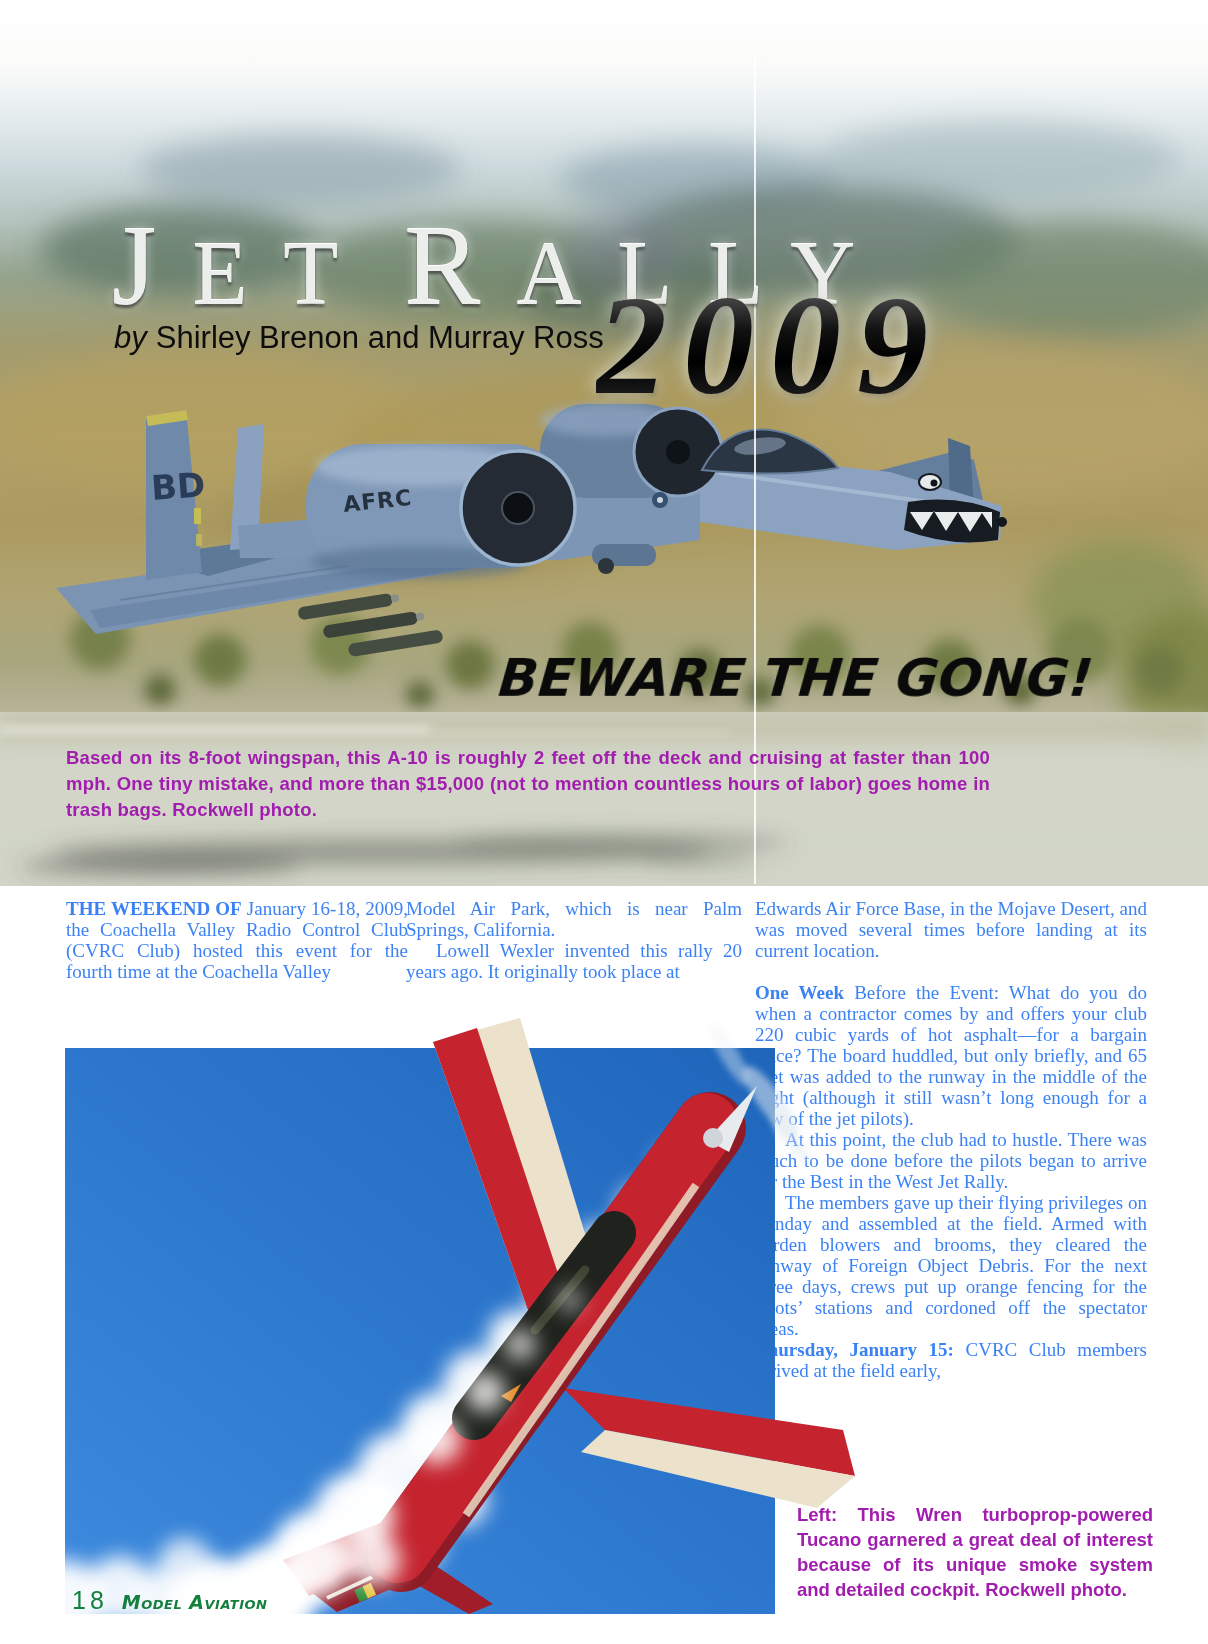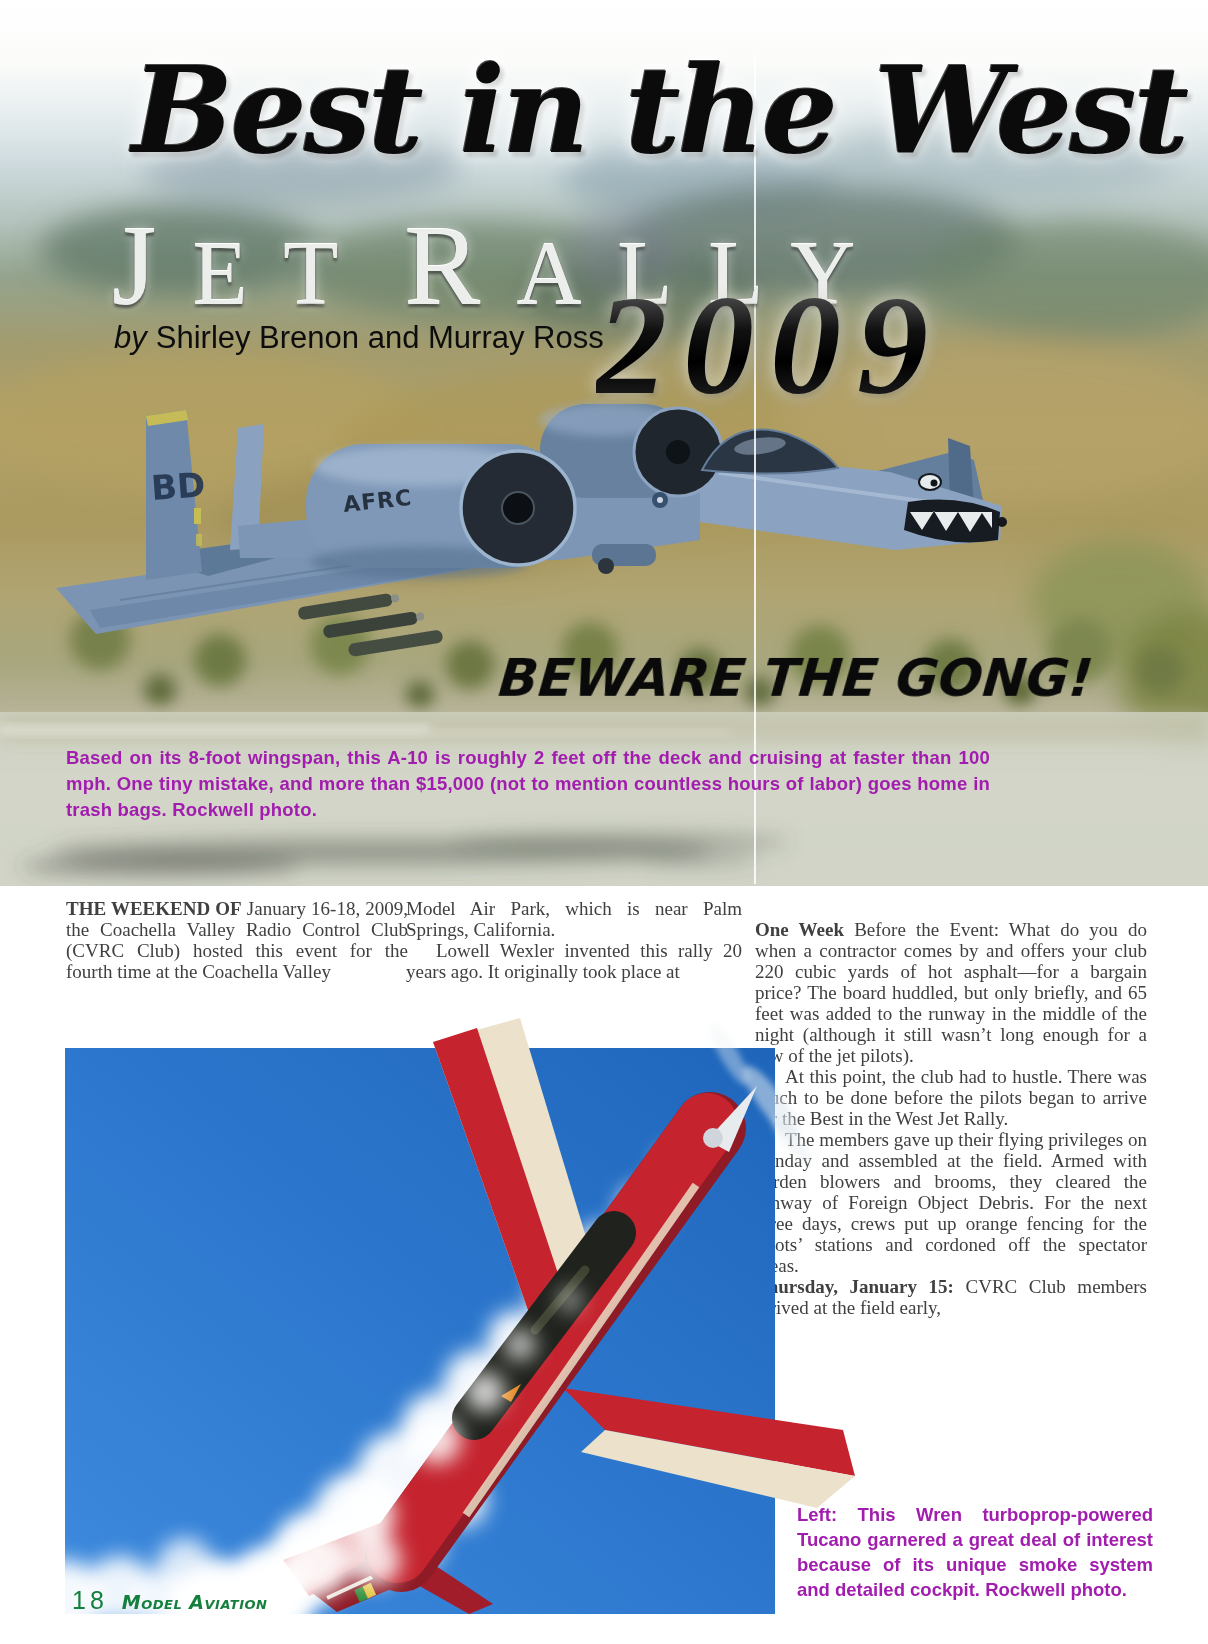--- a/index.html
+++ b/index.html
@@ -29,21 +29,21 @@
         -webkit-background-clip:text;background-clip:text;color:transparent;
         filter:drop-shadow(0 0 9px rgba(255,255,240,.85)) drop-shadow(2px 3px 2px rgba(0,0,0,.3));}
   .tagline{position:absolute;left:499px;top:648px;white-space:nowrap;
            font-family:"DejaVu Sans",sans-serif;font-weight:bold;font-style:italic;
            font-size:52px;letter-spacing:0px;color:#0a0a0a;transform:skewX(-5deg);}
   .hero-caption{position:absolute;left:66px;top:745px;width:924px;
                 font-family:"Liberation Sans",sans-serif;font-weight:bold;font-size:18.5px;
                 line-height:26px;color:#a21caf;text-align:justify;letter-spacing:.2px;}
 
   
-  .col{position:absolute;top:898px;font-size:19px;line-height:21px;color:#404040;text-align:justify;}
+  .col{position:absolute;top:898px;font-size:19px;line-height:21px;color:#3b82f6;text-align:justify;}
   .col p{margin:0;}
   .col .indent{text-indent:30px;}
   .col .gap{margin-top:21px;}
   .lead{font-weight:bold;}
   .col1{left:66px;width:342px;}
   .col2{left:406px;width:336px;}
   .col3{left:755px;width:392px;}
   .p6{margin-top:21px;margin-left:74px;}
 
   
@@ -212,38 +212,38 @@
           <path d="M910,512 L922,530 L934,511 L946,531 L958,512 L970,532 L982,513 L992,528 L992,512 Z" fill="#e9ecec"></path>
           <ellipse cx="930" cy="482" rx="11" ry="8" fill="#e6ebee" stroke="#15191e" stroke-width="2"></ellipse>
           <circle cx="934" cy="483" r="3.5" fill="#10151a"></circle>
           <circle cx="1002" cy="522" r="5" fill="#14181d"></circle>
         </g>
       </g>
 
       <rect x="754" y="54" width="2" height="830" fill="#ffffff" opacity=".85"></rect>
     </svg>
 
-    <div class="title">Best in the West</div>
     <div class="jetrally"><span class="jr-big">J</span><span class="jr-small">ET</span><span class="jr-big jr-word2">R</span><span class="jr-small">ALLY</span></div>
     <div class="byline"><span class="by">by</span><span>Shirley Brenon and Murray Ross</span></div>
     <div class="year">2009</div>
     <div class="tagline">BEWARE THE GONG!</div>
     <div class="hero-caption">Based on its 8-foot wingspan, this A-10 is roughly 2 feet off the deck and cruising at faster than 100 mph. One tiny mistake, and more than $15,000 (not to mention countless hours of labor) goes home in trash bags. Rockwell photo.</div>
   </div>
 
   <div class="col col1">
     <p><span class="lead">THE WEEKEND OF</span> <span>January 16-18, 2009, the Coachella Valley Radio Control Club (CVRC Club) hosted this event for the fourth time at the Coachella Valley</span></p>
   </div>
 
   <div class="col col2">
     <p>Model Air Park, which is near Palm Springs, California.</p>
     <p class="indent">Lowell Wexler invented this rally 20 years ago. It originally took place at</p>
   </div>
 
   <div class="col col3">
+    <p>Edwards Air Force Base, in the Mojave Desert, and was moved several times before landing at its current location.</p>
     <p class="gap"><span class="lead">One Week</span> <span>Before the Event: What do you do when a contractor comes by and offers your club 220 cubic yards of hot asphalt—for a bargain price? The board huddled, but only briefly, and 65 feet was added to the runway in the middle of the night (although it still wasn’t long enough for a few of the jet pilots).</span></p>
     <p class="indent">At this point, the club had to hustle. There was much to be done before the pilots began to arrive for the Best in the West Jet Rally.</p>
     <p class="indent">The members gave up their flying privileges on Sunday and assembled at the field. Armed with garden blowers and brooms, they cleared the runway of Foreign Object Debris. For the next three days, crews put up orange fencing for the pilots’ stations and cordoned off the spectator areas.</p>
     <p class="p6"><span class="lead">Thursday, January 15:</span> <span>CVRC Club members arrived at the field early,</span></p>
   </div>
 
   <div class="photo2">
     <svg width="810" height="614" viewBox="0 0 810 614">
       <defs>
         <linearGradient id="tsky" x1="0" y1="1" x2="1" y2="0">

